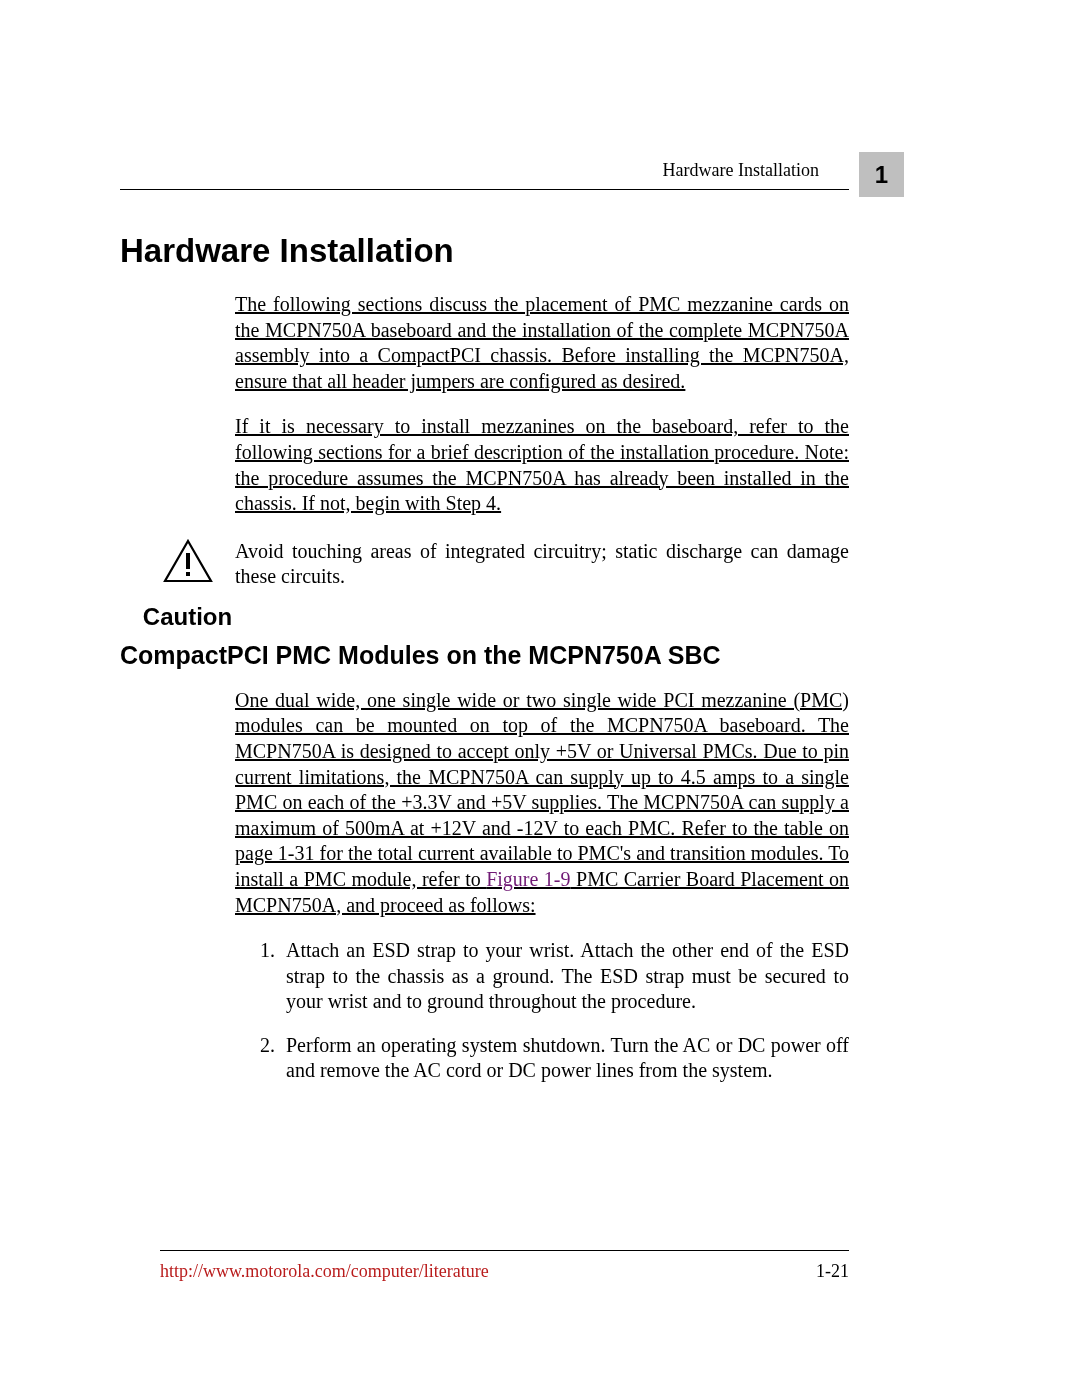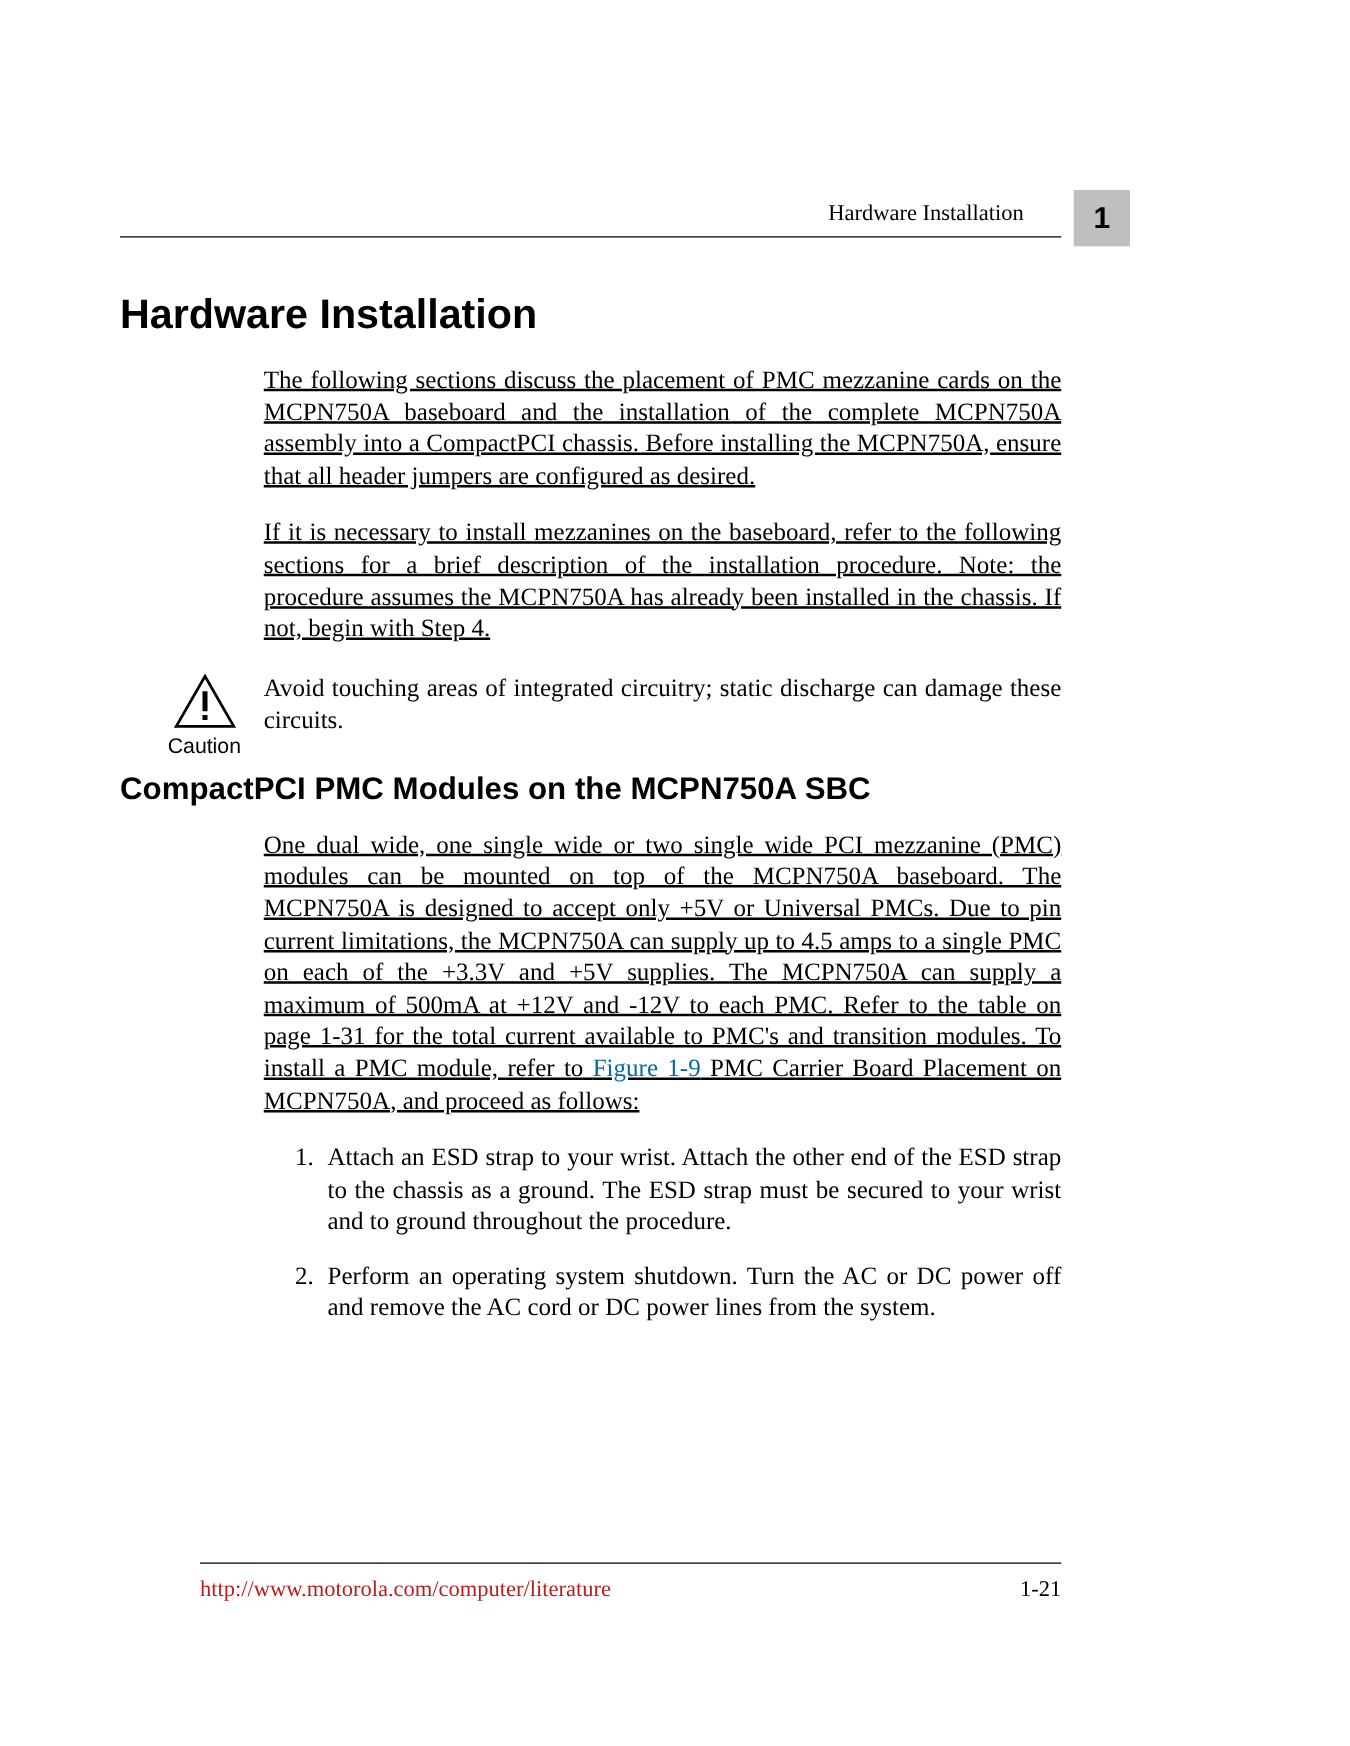--- a/index.html
+++ b/index.html
@@ -7,21 +7,21 @@
     width: 1080px;
     height: 1397px;
     background: #ffffff;
     font-family: "Times New Roman", Times, serif;
     color: #000000;
   }
   .page {
     position: relative;
     width: 979px;
     height: 1397px;
-    padding: 160px 130px 0 96px;
+    padding: 160px 130px 0 120px;
   }
   .header-row {
     position: relative;
   }
   .header-text {
     text-align: right;
     font-size: 18px;
     padding-right: 30px;
     padding-bottom: 8px;
   }
@@ -75,39 +75,39 @@
     flex-direction: column;
     align-items: center;
     padding-top: 0;
     padding-left: 20px;
   }
   .caution-icon-col svg {
     display: block;
   }
   .caution-label {
     font-family: Arial, Helvetica, sans-serif;
-    font-weight: normal;
-    font-size: 17px;
-    margin-top: 4px;
+    font-weight: bold;
+    font-size: 24px;
+    margin-top: 20px;
   }
   .caution-text {
     flex: 1;
     font-size: 20px;
     line-height: 1.28;
     text-align: justify;
   }
   h2.sub-title {
     font-family: Arial, Helvetica, sans-serif;
     font-weight: bold;
     font-size: 25px;
     margin-top: 8px;
     margin-bottom: 18px;
   }
   .link {
-    color: #0369a1;
+    color: #701a75;
   }
   ol.steps {
     margin-left: 160px;
     margin-top: 4px;
     font-size: 20px;
     line-height: 1.28;
   }
   ol.steps li {
     margin-bottom: 18px;
     padding-left: 6px;

